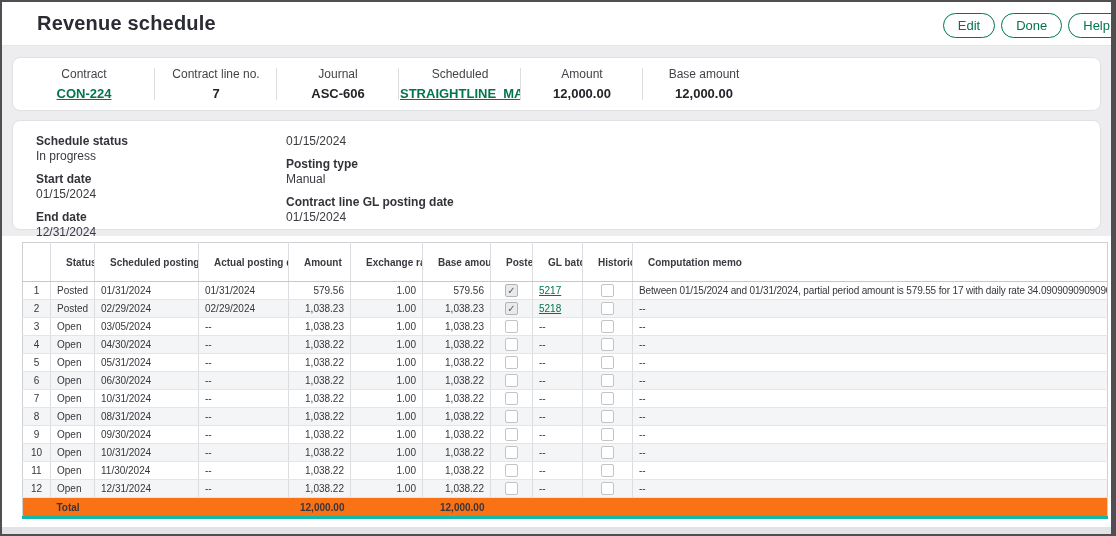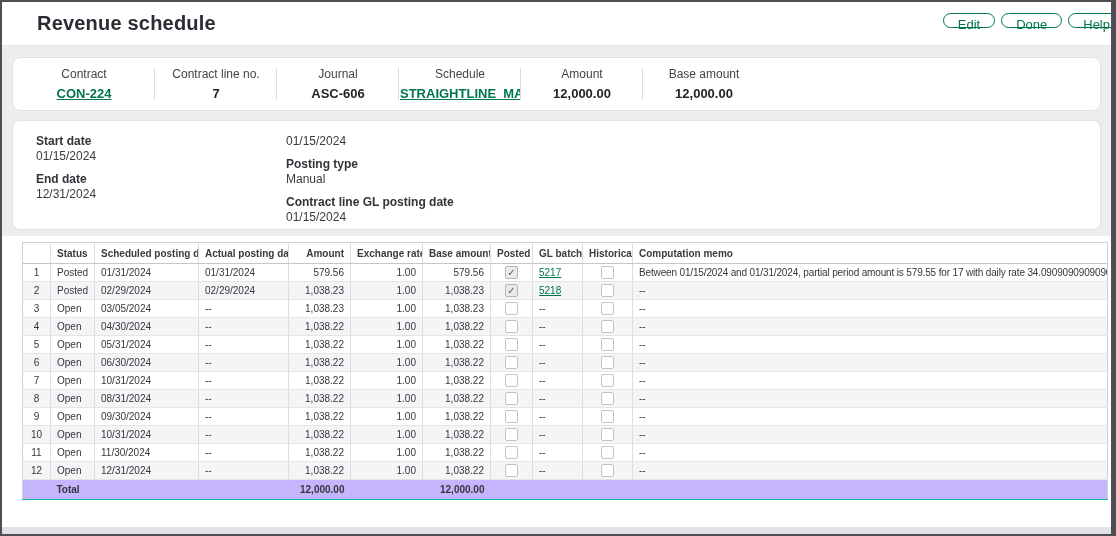--- a/index.html
+++ b/index.html
@@ -13,21 +13,21 @@
   *{box-sizing:border-box;margin:0;padding:0;}
   body{font-family:"Liberation Sans","DejaVu Sans",sans-serif;background:#fff;color:var(--txt);}
   .window{position:relative;width:1116px;height:536px;border:2px solid var(--border-dark);
     border-right-width:5px;overflow:hidden;background:#fff;}
   
   .topbar{height:44px;background:#fff;display:flex;align-items:center;
     padding:0 0 0 11px;border-bottom:1px solid #e6e7e9;position:relative;}
   .topbar h1{font-size:20px;font-weight:700;color:#2b2b33;letter-spacing:.2px;margin-left:24px;}
   .actions{position:absolute;right:-14px;top:11px;display:flex;gap:6px;}
   .pill{font-family:inherit;font-size:13px;color:var(--green);background:#fff;
-    border:1.5px solid var(--green);border-radius:13px;padding:3px 14px;height:15px;
+    border:1.5px solid var(--green);border-radius:13px;padding:3px 14px;height:25px;
     line-height:15px;cursor:pointer;white-space:nowrap;}
   
   .grayband{background:#ededef;height:190px;padding:11px 10px 0 10px;}
   .card{background:#fff;border:1px solid var(--card-border);border-radius:8px;}
   .summary{height:54px;display:flex;align-items:stretch;margin-bottom:9px;}
   .sumcell{width:122px;padding-top:9px;text-align:center;position:relative;}
   .sumcell:first-child{width:142px;}
   .sumcell:not(:last-child)::after{content:"";position:absolute;right:0;top:10px;bottom:10px;
     width:1px;background:var(--grid-v);}
   .sumlabel{font-size:12px;color:#43434a;margin-bottom:5px;}
@@ -38,38 +38,38 @@
   .details{height:110px;padding:13px 0 0 23px;display:flex;}
   .dcol{width:250px;}
   .dcol.right{width:auto;}
   .dfield{margin-bottom:8px;}
   .dlabel{font-size:12px;font-weight:700;line-height:15px;}
   .dvalue{font-size:12px;line-height:15px;color:#3a3a41;}
   
   .tablewrap{padding:6px 0 0 20px;background:#fff;}
   table{border-collapse:collapse;table-layout:fixed;width:1085px;font-size:10px;color:#36363c;
     border:1px solid #cfd0d3;}
-  th{height:21px;font-weight:700;color:#3a3a40;background:#fff;
+  th{height:39px;font-weight:700;color:#3a3a40;background:#fff;
     border-bottom:1px solid #c6c7ca;border-right:1px solid var(--grid-v);
-    padding:0 6px;text-align:left;white-space:nowrap;overflow:hidden;margin-left:28px;}
+    padding:0 15px;text-align:left;white-space:nowrap;overflow:hidden;margin-left:28px;}
   td{height:18px;border-bottom:1px solid var(--grid-h);border-right:1px solid var(--grid-v);
     padding:0 6px;white-space:nowrap;overflow:hidden;background:#fff;}
   tr.stripe td{background:#f4f5f6;}
   th:last-child,td:last-child{border-right:none;}
   .num,th.num{text-align:right;}
   .ctr,th.ctr{text-align:center;}
   .c-memo{letter-spacing:-0.15px;}
   .checkbox{display:inline-block;width:13px;height:13px;border:1px solid #c3c4c7;
     border-radius:2px;background:#fff;vertical-align:middle;text-align:center;
     line-height:12px;font-size:10px;color:#5c5d60;cursor:pointer;}
   .checkbox.checked{background:#e9eaeb;border-color:#b4b5b8;}
   .checkbox.checked::after{content:"\2713";}
   .c-posted,.c-hist{text-align:center;}
   tfoot td{font-weight:700;border-right:none;border-top:1px solid #c6c7ca;
-    border-bottom:1px solid #14b8a6;background:#c4b5fd;height:20px;margin-top:32px;}
+    border-bottom:3px solid #14b8a6;background:#f97316;height:20px;margin-top:32px;}
   
   .hscroll{position:absolute;left:0;right:0;bottom:0;height:7px;background:#e2e3e6;}
 </style>
 </head>
 <body>
 
 <div class="window">
 
   <header class="topbar">
     <h1>Revenue schedule</h1>
@@ -89,35 +89,39 @@
       </div>
       <div class="sumcell">
         <div class="sumlabel">Contract line no.</div>
         <div class="sumvalue">7</div>
       </div>
       <div class="sumcell">
         <div class="sumlabel">Journal</div>
         <div class="sumvalue">ASC-606</div>
       </div>
       <div class="sumcell">
-        <div class="sumlabel">Schedule</div>
+        <div class="sumlabel">Scheduled</div>
         <div class="sumvalue truncate"><a class="glink">STRAIGHTLINE_MANUAL</a></div>
       </div>
       <div class="sumcell">
         <div class="sumlabel">Amount</div>
         <div class="sumvalue">12,000.00</div>
       </div>
       <div class="sumcell">
         <div class="sumlabel">Base amount</div>
         <div class="sumvalue">12,000.00</div>
       </div>
     </div>
 
     <div class="card details">
       <div class="dcol">
+        <div class="dfield">
+          <div class="dlabel">Schedule status</div>
+          <div class="dvalue">In progress</div>
+        </div>
         <div class="dfield">
           <div class="dlabel">Start date</div>
           <div class="dvalue">01/15/2024</div>
         </div>
         <div class="dfield">
           <div class="dlabel">End date</div>
           <div class="dvalue">12/31/2024</div>
         </div>
       </div>
       <div class="dcol right">

